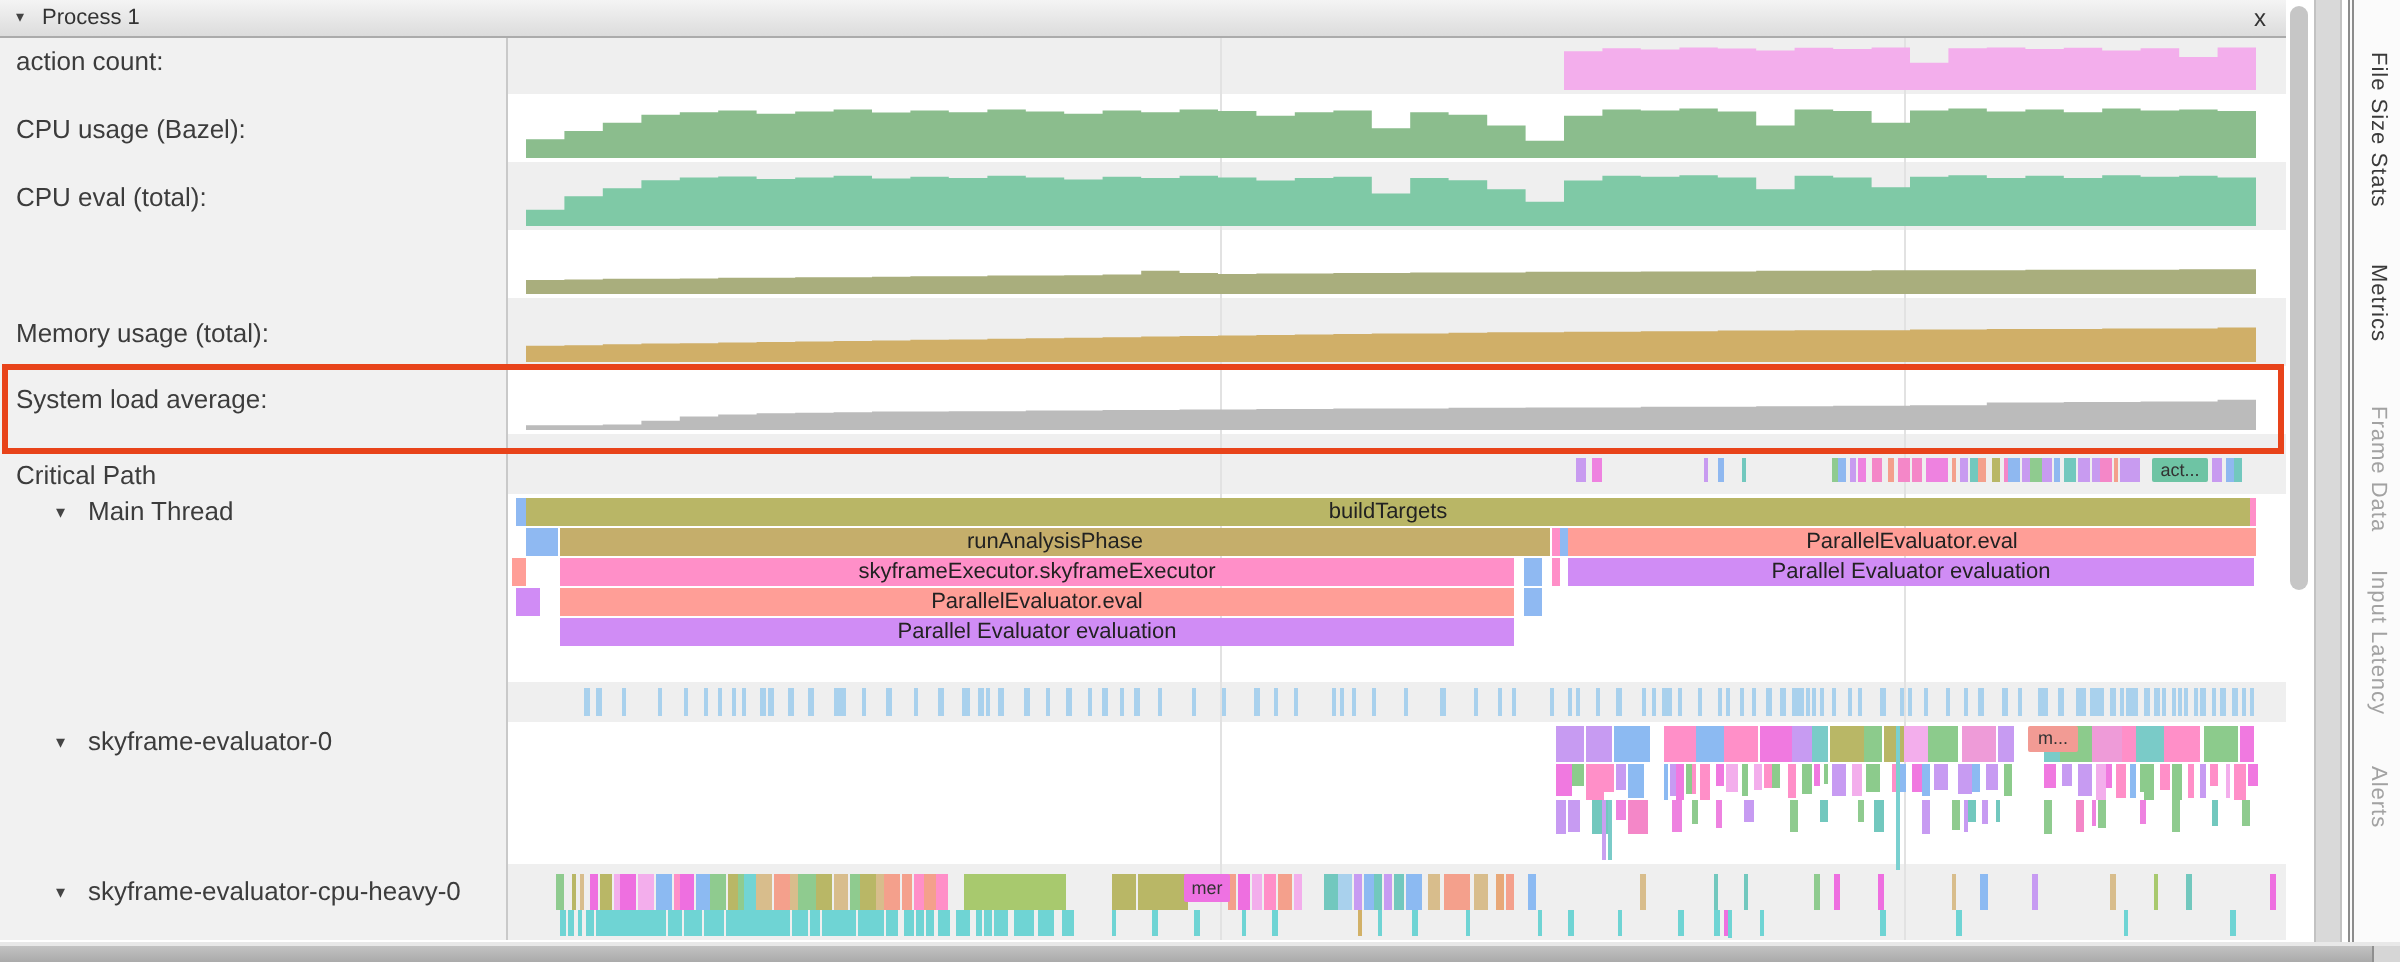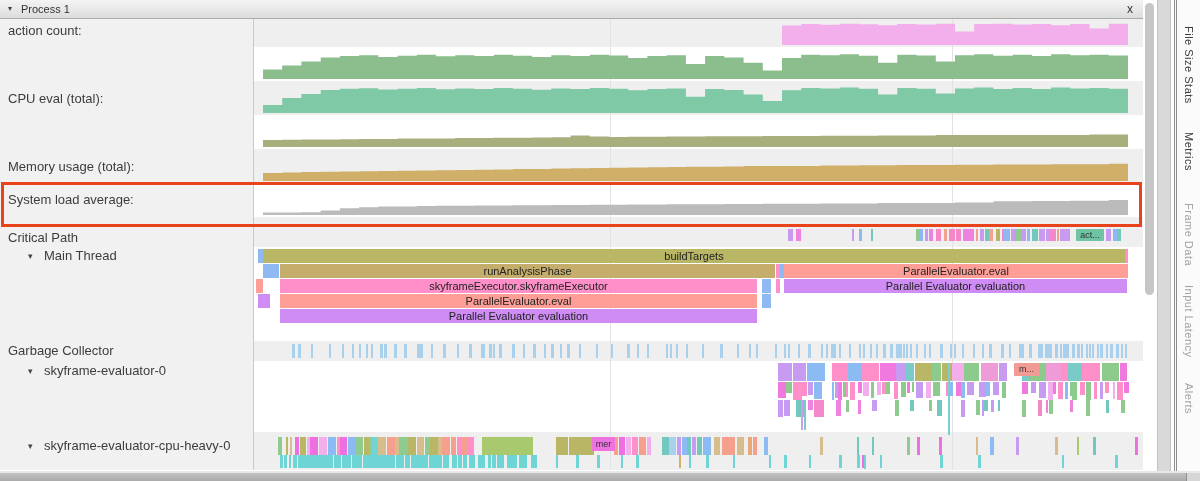--- a/index.html
+++ b/index.html
@@ -482,38 +482,38 @@
       <div class="sbar" style="left: 948px; top: 363px; width: 2px; height: 72px; background: rgb(122, 208, 208);"></div>
       <div class="sbar" style="left: 864px; top: 455px; width: 2px; height: 14px; background: rgb(111, 212, 212);"></div>
       <div class="badge" style="left: 1076px; top: 229px; width: 28px; height: 12px; line-height: 12px; background: rgb(110, 196, 164);">act...</div>
       <div class="badge" style="left: 1014px; top: 363px; width: 25px; height: 13px; line-height: 13px; background: rgb(242, 155, 148);">m...</div>
       <div class="badge" style="left: 592px; top: 437px; width: 23px; height: 14px; line-height: 14px; background: rgb(238, 114, 226);">mer</div>
     </div>
   <div id="left-panel">
       <div class="rowlabel" style="top: 5px;">
         <span class="txt">action count:</span>
       </div>
+      <div class="rowlabel" style="top: 39px;">
+        <span class="txt">CPU usage (Bazel):</span>
+      </div>
       <div class="rowlabel" style="top: 73px;">
         <span class="txt">CPU eval (total):</span>
       </div>
       <div class="rowlabel" style="top: 141px;">
         <span class="txt">Memory usage (total):</span>
       </div>
       <div class="rowlabel" style="top: 212px;">
         <span class="txt">Critical Path</span>
       </div>
       <div class="rowlabel" style="top: 174px;">
         <span class="txt">System load average:</span>
       </div>
       <div class="rowlabel indent" style="top: 230px;">
         <span class="tri">▾</span>
         <span class="txt">Main Thread</span>
-      </div>
-      <div class="rowlabel" style="top: 325px;">
-        <span class="txt">Garbage Collector</span>
       </div>
       <div class="rowlabel indent" style="top: 345px;">
         <span class="tri">▾</span>
         <span class="txt">skyframe-evaluator-0</span>
       </div>
       <div class="rowlabel indent" style="top: 420px;">
         <span class="tri">▾</span>
         <span class="txt">skyframe-evaluator-cpu-heavy-0</span>
       </div>
     </div>

